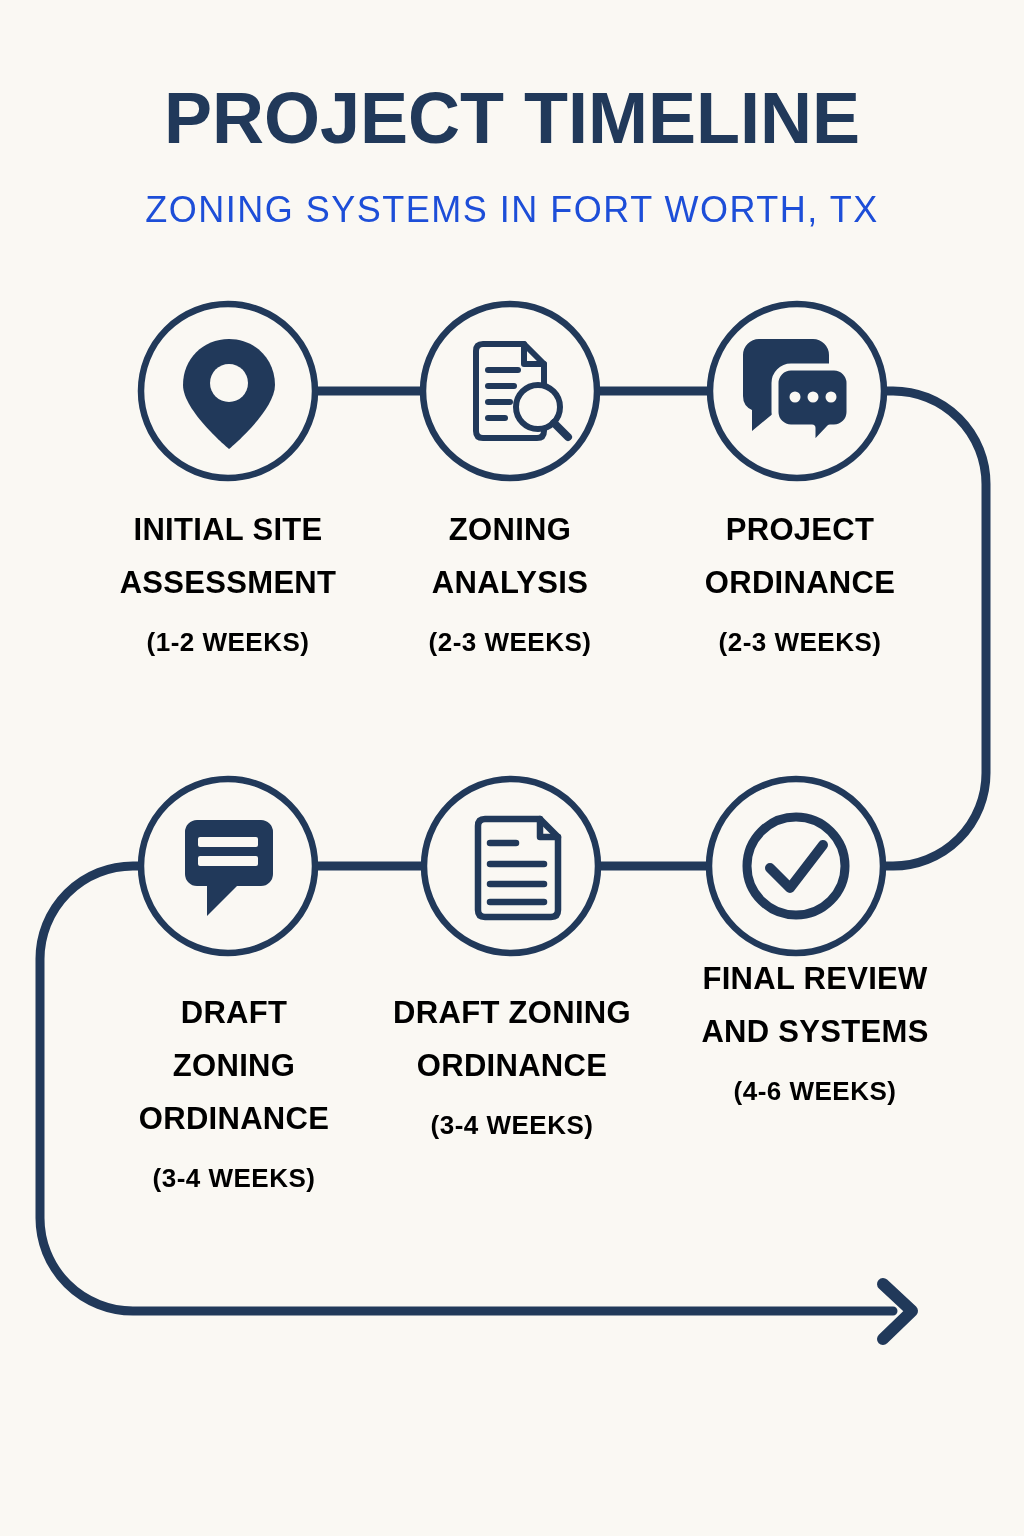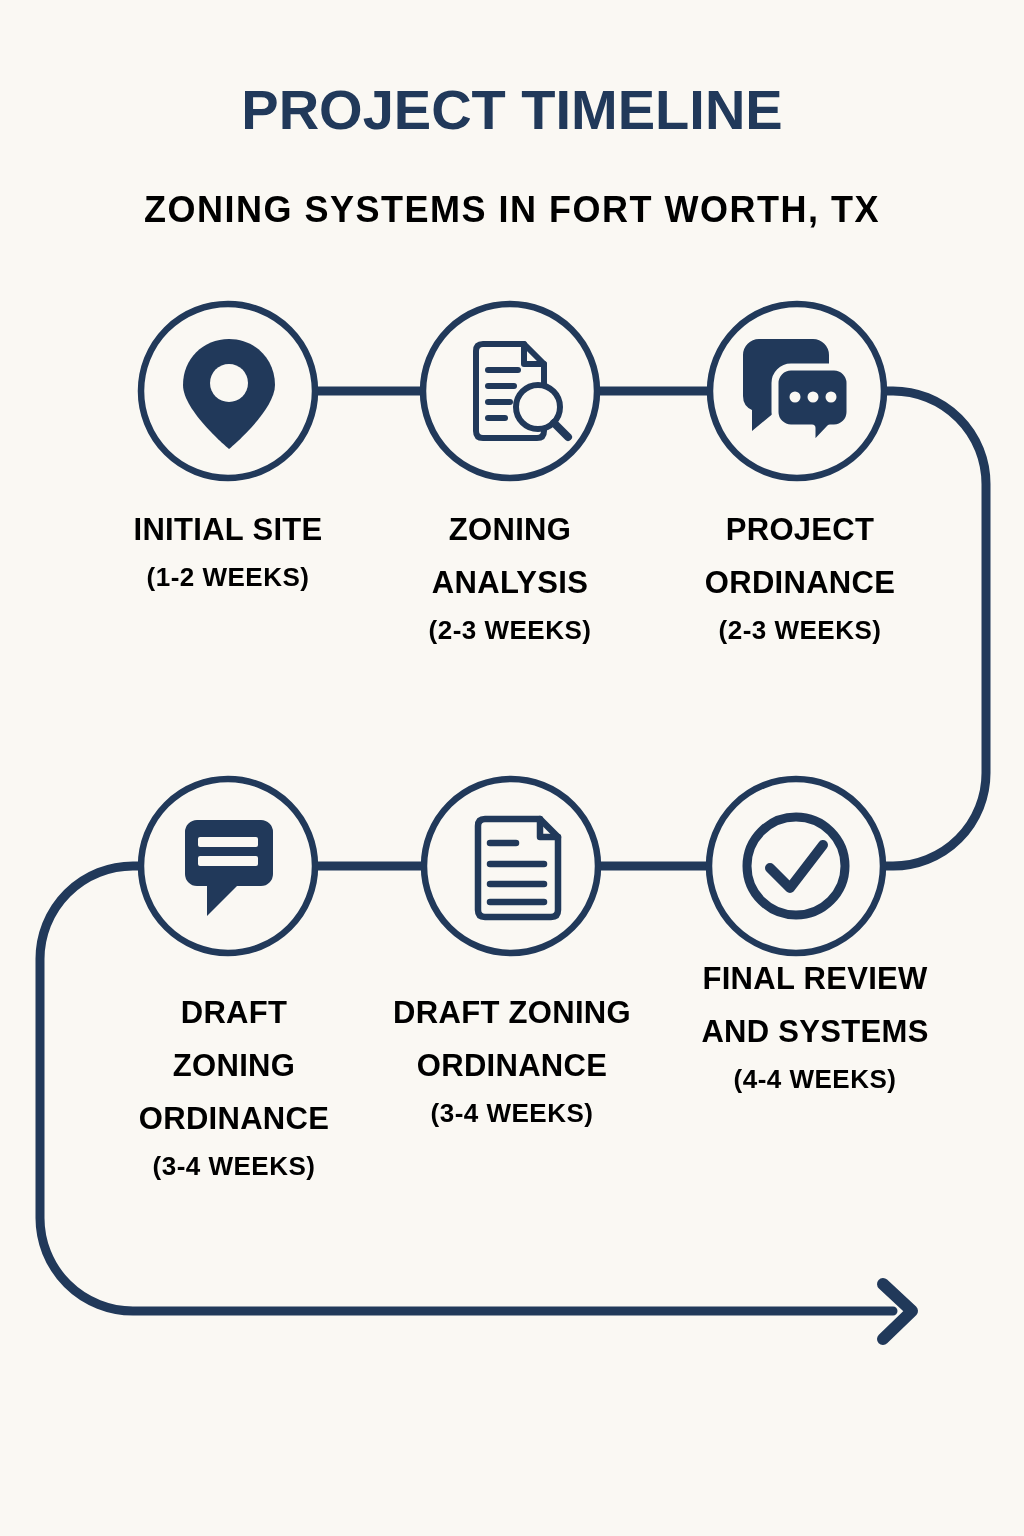--- a/index.html
+++ b/index.html
@@ -6,37 +6,37 @@
   body{
     width:1024px;height:1536px;
     background:#faf8f3;
     font-family:"Liberation Sans", sans-serif;
     color:#21395a;
     overflow:hidden;
   }
   .canvas{position:relative;width:1024px;height:1536px;}
   .title{
     position:absolute;top:82px;left:0;width:100%;
-    text-align:center;font-size:56px;font-weight:800;
+    text-align:center;font-size:72px;font-weight:800;
     letter-spacing:0px;color:#21395a;line-height:1;
   }
   .subtitle{
     position:absolute;top:192px;left:0;width:100%;
-    text-align:center;font-size:36px;font-weight:700;
-    letter-spacing:1.5px;color:#000000;line-height:1;
+    text-align:center;font-size:36px;font-weight:400;
+    letter-spacing:1.5px;color:#1d4ed8;line-height:1;
   }
   svg.graphic{position:absolute;left:0;top:0;}
   .step-label{
     position:absolute;text-align:center;
     font-size:31px;font-weight:700;line-height:53px;
     letter-spacing:0.3px;white-space:nowrap;color:#000000;
   }
   .duration{
     font-size:26px;font-weight:600;line-height:34px;
-    margin-top:4px;letter-spacing:0.5px;
+    margin-top:16px;letter-spacing:0.5px;
   }
 </style>
 </head>
 <body>
 
 <div class="canvas">
 
   <div class="title">PROJECT TIMELINE</div>
   <div class="subtitle">ZONING SYSTEMS IN FORT WORTH, TX</div>
 
@@ -101,20 +101,21 @@
     </g>
 
     <g stroke="#21395a">
       <circle cx="796" cy="866" r="49" stroke-width="9"></circle>
       <path d="M 770 868 L 790 888 L 823 845" stroke-width="10"></path>
     </g>
   </svg>
 
   <div class="step-label" style="left:68px;top:503px;width:320px;">
     <div>INITIAL SITE</div>
+    <div>ASSESSMENT</div>
     <div class="duration">(1-2 WEEKS)</div>
   </div>
 
   <div class="step-label" style="left:350px;top:503px;width:320px;">
     <div>ZONING</div>
     <div>ANALYSIS</div>
     <div class="duration">(2-3 WEEKS)</div>
   </div>
 
   <div class="step-label" style="left:630px;top:503px;width:340px;">
@@ -132,16 +133,16 @@
 
   <div class="step-label" style="left:342px;top:986px;width:340px;">
     <div>DRAFT ZONING</div>
     <div>ORDINANCE</div>
     <div class="duration">(3-4 WEEKS)</div>
   </div>
 
   <div class="step-label" style="left:640px;top:952px;width:350px;">
     <div>FINAL REVIEW</div>
     <div>AND SYSTEMS</div>
-    <div class="duration">(4-4 WEEKS)</div>
+    <div class="duration">(4-6 WEEKS)</div>
   </div>
 
 </div>
 
 </body></html>

